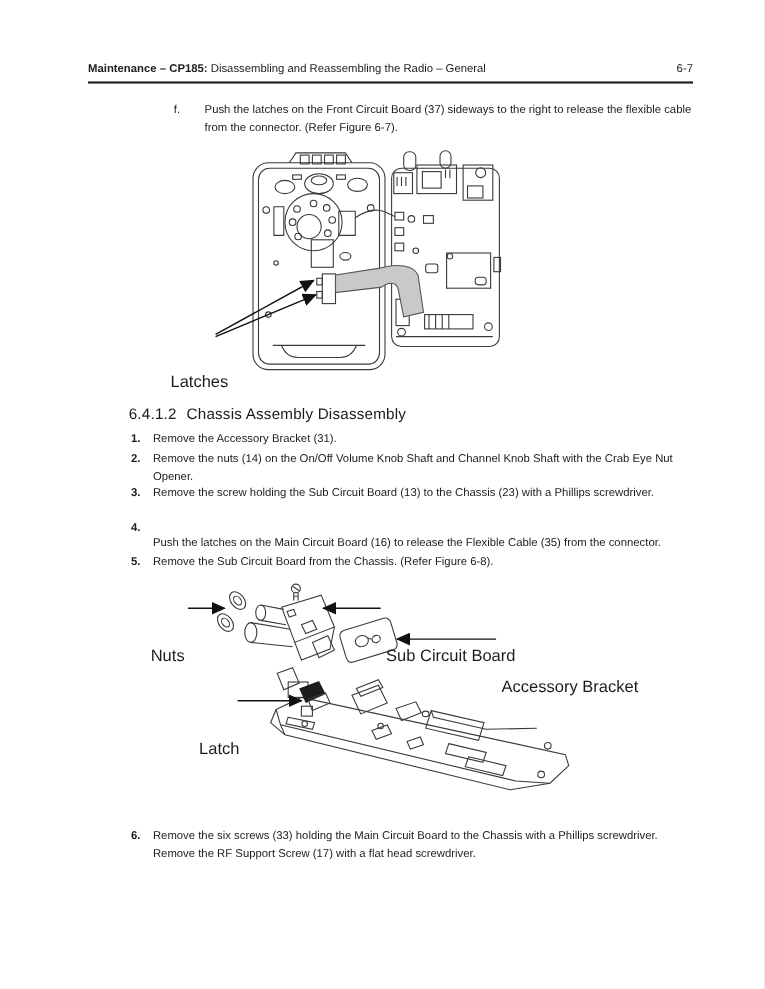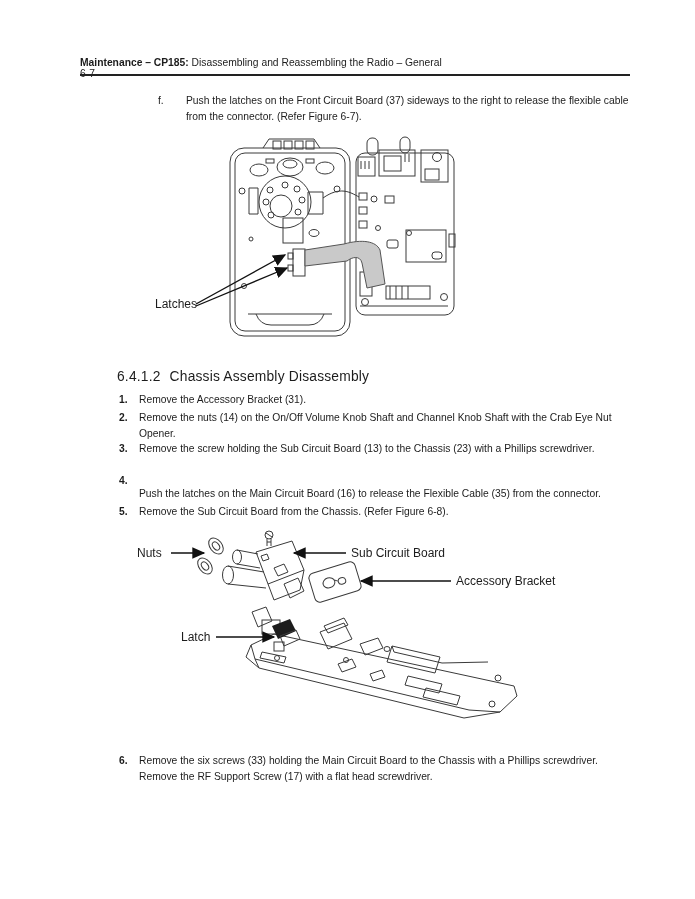--- a/index.html
+++ b/index.html
@@ -11,29 +11,29 @@
   .abs{position:absolute;}
   .body-text{font-size:10.3px;line-height:15.5px;}
   .bold{font-weight:bold;}
   .hdr{font-size:10.3px;}
   .rule{background:#222;height:2px;}
   .caption{font-size:10.3px;font-style:italic;text-align:center;white-space:pre-wrap;}
   .heading{font-size:13.8px;letter-spacing:.2px;}
   .heading .sec-num{margin-right:9px;margin-left:37px;}
   .step-num{position:absolute;font-weight:bold;font-size:10.3px;line-height:15.5px;}
   .step-txt{position:absolute;font-size:10.3px;line-height:15.5px;}
-  .callout{position:absolute;font-size:12px;line-height:12px;white-space:nowrap;}
+  .callout{position:absolute;font-size:15px;line-height:12px;white-space:nowrap;margin-top:44px;}
   svg{display:block;}
 </style>
 </head>
 <body>
 
 <div id="page">
 
-  <div class="abs hdr" style="left:80px;top:57px;width:550px;display:flex;justify-content:space-between;flex-direction:column;">
+  <div class="abs hdr" style="left:80px;top:57px;width:550px;display:flex;justify-content:space-between;">
     <span>
       <span class="bold">Maintenance – CP185:</span><span> Disassembling and Reassembling the Radio – General</span>
     </span>
     <span>6-7</span>
   </div>
   <div class="abs rule" style="left:80px;top:74px;width:550px;"></div>
 
   <div>
     <span class="abs body-text" style="left:158px;top:93px;">f.</span>
     <div class="abs body-text" style="left:186px;top:93px;width:448px;">Push the latches on the Front Circuit Board (37) sideways to the right to release the flexible cable from the connector. (Refer Figure 6-7).</div>

